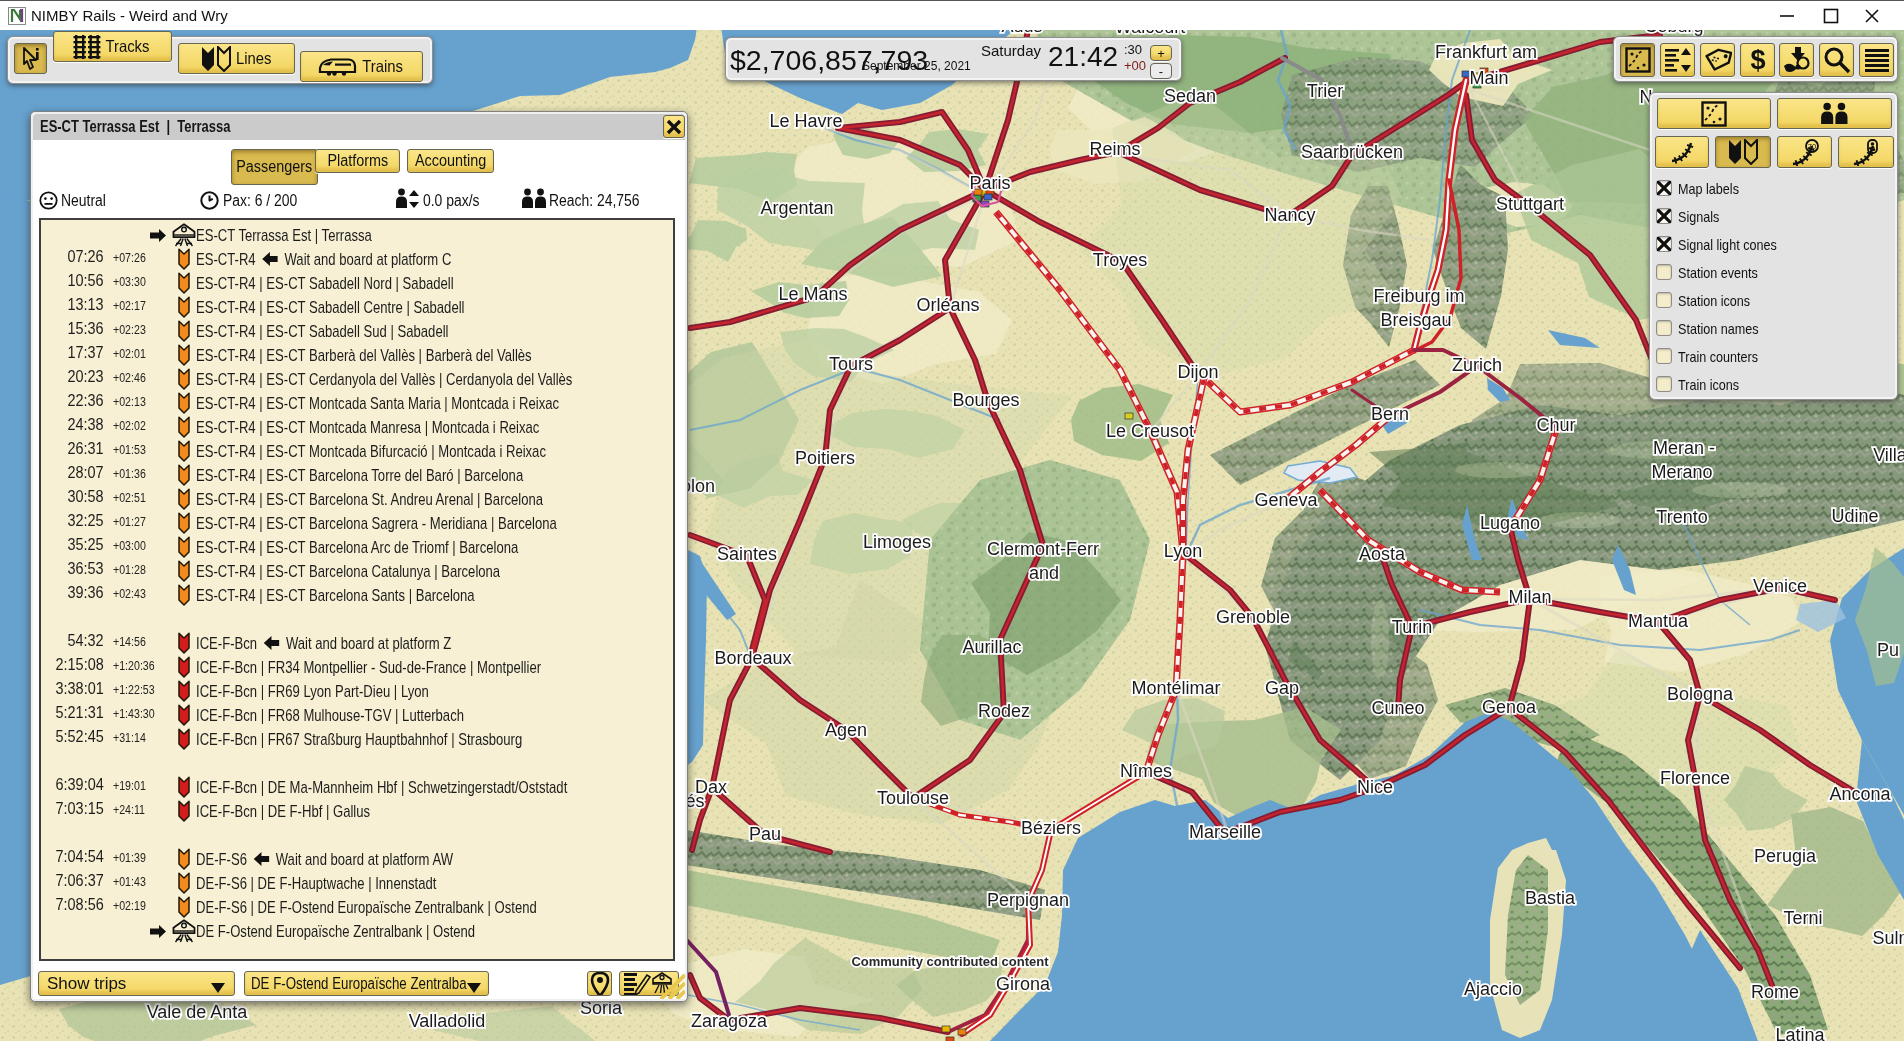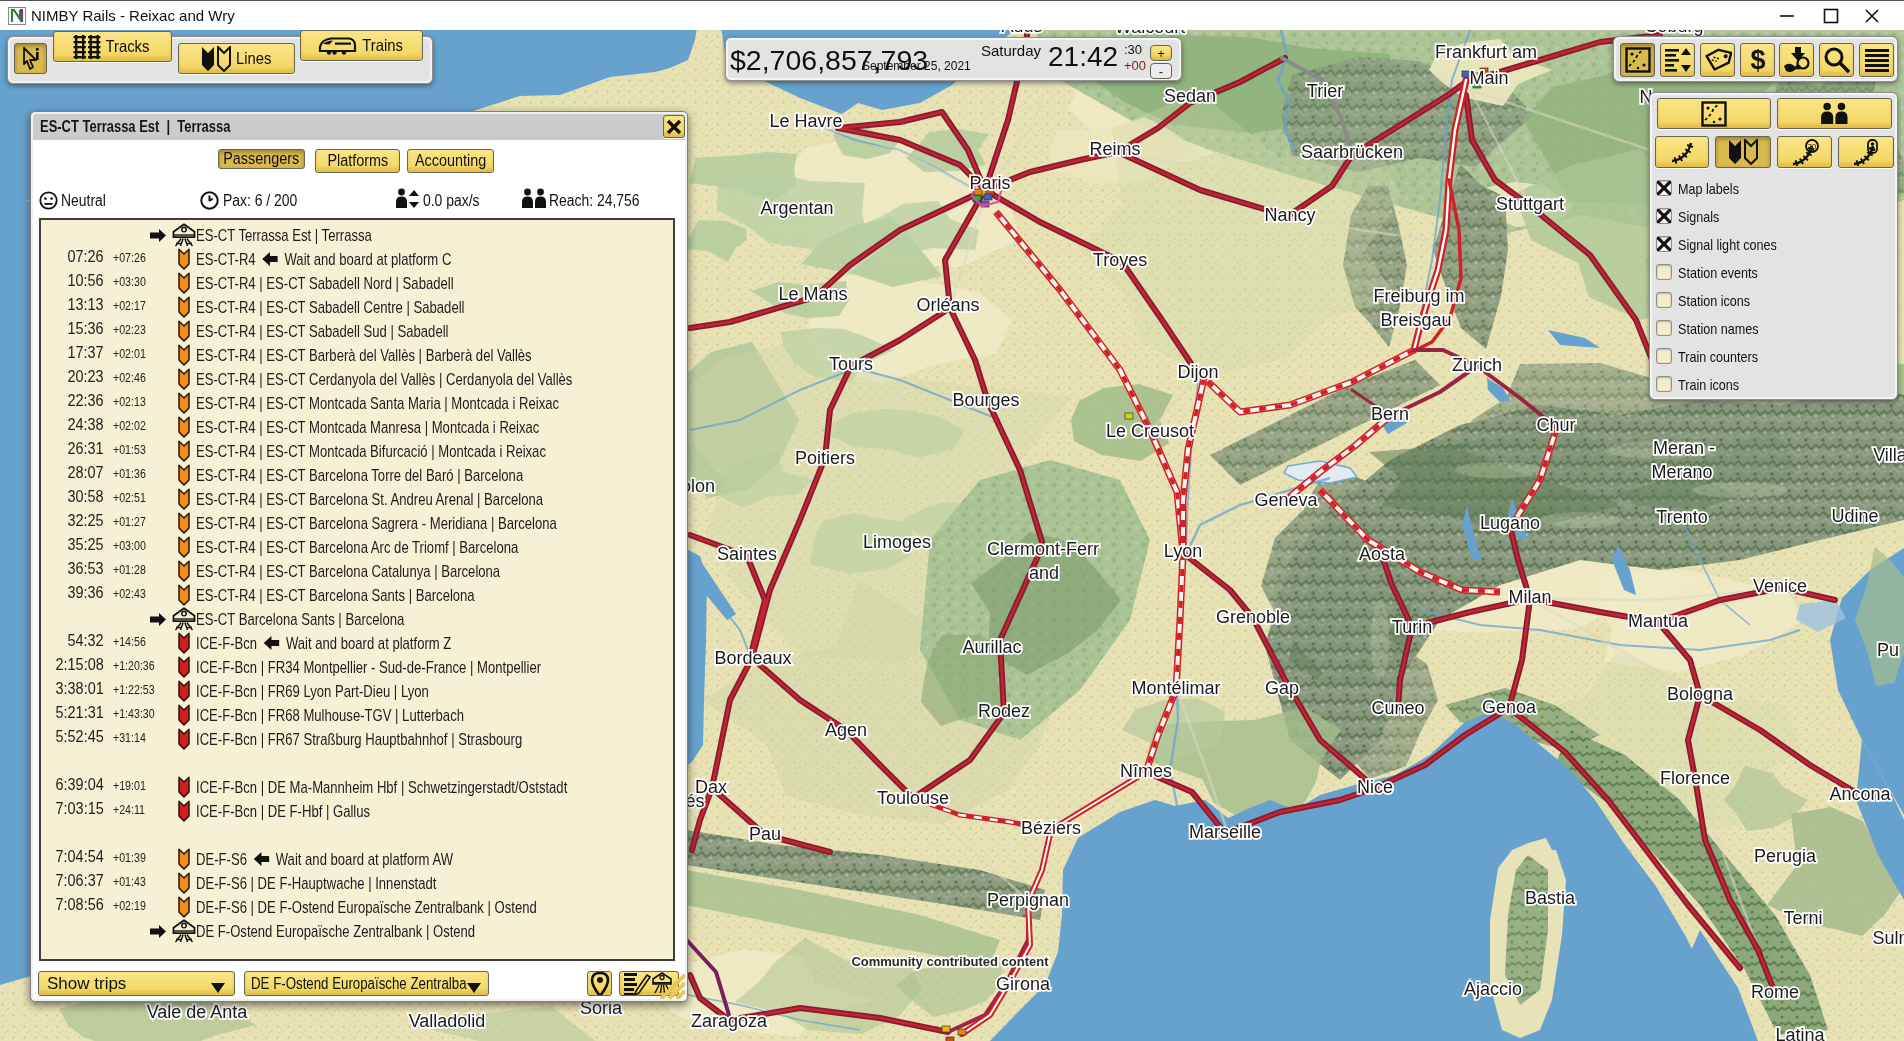--- a/index.html
+++ b/index.html
@@ -385,21 +385,21 @@
 <text x="1674" y="32" font-size="18" text-anchor="middle" fill="#1b1b1b" style="paint-order:stroke" stroke="#ffffff" stroke-width="3.5" font-family="Liberation Sans, sans-serif">Coburg</text>
 <text x="1646" y="103" font-size="18" text-anchor="middle" fill="#1b1b1b" style="paint-order:stroke" stroke="#ffffff" stroke-width="3.5" font-family="Liberation Sans, sans-serif">N</text>
 <text x="950" y="966" font-size="13" font-weight="bold" text-anchor="middle" fill="#2a2a2a" style="paint-order:stroke" stroke="#ffffff" stroke-width="3.5" font-family="Liberation Sans, sans-serif">Community contributed content</text>
     </svg>
 <div class="titlebar">
       <svg width="18" height="18" viewBox="0 0 18 18" style="position:absolute;left:8px;top:6px">
         <rect x="0.5" y="0.5" width="17" height="17" fill="#fff" stroke="#888"></rect>
         <path d="M4,15 L4,3 L6,3 L12,12 L12,3" stroke="#3a7a3a" stroke-width="2.2" fill="none"></path>
         <path d="M12,3 L14,3 L14,15" stroke="#7a3a8a" stroke-width="2.2" fill="none"></path>
       </svg>
-      <div class="tt">NIMBY Rails - Reixac and Wry</div>
+      <div class="tt">NIMBY Rails - Weird and Wry</div>
 <svg width="1904" height="30" style="position:absolute;left:0;top:0">
         <path d="M1780,15 L1794,15" stroke="#111" stroke-width="1.6"></path>
         <rect x="1824.5" y="8.5" width="13" height="13" fill="none" stroke="#111" stroke-width="1.6"></rect>
         <path d="M1866,9 L1878,21 M1878,9 L1866,21" stroke="#111" stroke-width="1.6"></path>
       </svg>
     </div>
 <div class="panel" style="left:7px;top:36px;width:426px;height:48px"></div>
 <div class="ybtn sel" style="left:14px;top:43px;width:33px;height:31px">
       <svg width="22" height="26" viewBox="0 0 22 26" style="">
         <path d="M4,2 L16,14 L10,14 L13,21 L10,23 L7,15 L4,18 Z" fill="none" stroke="#111" stroke-width="1.8" stroke-linejoin="round"></path>
@@ -426,21 +426,21 @@
       </svg>
       <span class="lab">Tracks</span>
     </div>
 <div class="ybtn" style="left:178px;top:43px;width:117px;height:31px">
       <svg width="32" height="26" viewBox="0 0 32 26" style="">
         <path d="M1,1 L7,7 L13,1 L13,19 L7,25 L1,19 Z" transform="translate(1,0)" fill="#111"></path>
         <path d="M1,1 L7,7 L13,1 L13,19 L7,25 L1,19 Z" transform="translate(17,0)" fill="none" stroke="#111" stroke-width="2"></path>
       </svg>
       <span class="lab">Lines</span>
     </div>
-<div class="ybtn" style="left:300px;top:30px;width:123px;height:31px">
+<div class="ybtn" style="left:300px;top:51px;width:123px;height:31px">
       <svg width="40" height="24" viewBox="0 0 40 24" style="">
         <path d="M2,17 L2,13 Q3,6 13,4.5 L31,4.5 Q36.5,5 37,11 L37,17 Z" fill="none" stroke="#111" stroke-width="2.2"></path>
         <path d="M5,10 Q9,6.5 15,6.5 L11.5,10.5 Z" fill="#111"></path>
         <rect x="17" y="8.5" width="16" height="2.2" fill="#111"></rect>
         <circle cx="11" cy="18.5" r="2.2" fill="#111"></circle>
         <circle cx="16.5" cy="18.5" r="2.2" fill="#111"></circle>
         <circle cx="26" cy="18.5" r="2.2" fill="#111"></circle>
       </svg>
       <span class="lab">Trains</span>
     </div>
@@ -594,21 +594,21 @@
 <div class="cklabel" style="left:1678px;top:348px">Train counters</div>
 <div class="ckbox" style="left:1656px;top:376px;background:#f5ecc9"></div>
 <div class="cklabel" style="left:1678px;top:376px">Train icons</div>
 <div class="dlg">
 <div class="cap"><span style="display:inline-block;font-size:16px;transform:scaleX(0.81);transform-origin:0 50%">ES-CT Terrassa Est &nbsp;|&nbsp; Terrassa</span></div>
 <div class="ybtn" style="left:632px;top:3px;width:22px;height:23px">
         <svg width="16" height="16" viewBox="0 0 16 16" style="">
           <path d="M2,2 L14,14 M14,2 L2,14" stroke="#111" stroke-width="3.4"></path>
         </svg>
       </div>
-<div class="ybtn sel" style="left:187px;top:37px;width:87px;height:20px">
+<div class="ybtn sel" style="left:200px;top:37px;width:87px;height:36px">
         <span style="display:inline-block;font-size:16px;transform:scaleX(0.9)">Passengers</span>
       </div>
 <div class="ybtn" style="left:284px;top:37px;width:85px;height:24px">
         <span style="display:inline-block;font-size:16px;transform:scaleX(0.9)">Platforms</span>
       </div>
 <div class="ybtn" style="left:376px;top:37px;width:87px;height:24px">
         <span style="display:inline-block;font-size:16px;transform:scaleX(0.9)">Accounting</span>
       </div>
 <div style="position:absolute;left:8px;top:79px"><svg width="19" height="19" viewBox="0 0 19 19" style="">
           <circle cx="9.5" cy="9.5" r="8.2" fill="none" stroke="#111" stroke-width="1.8"></circle>
@@ -767,33 +767,20 @@
           <span class="tx">ES-CT-R4 | ES-CT Barcelona Catalunya | Barcelona</span>
         </div>
 <div class="row" style="top:363px">
           <span class="tm">39:36</span>
           <span class="dl">+02:43</span>
           <span class="mk"><svg width="12" height="22" viewBox="0 0 12 22" style="">
               <path d="M1,1.2 L6,6 L11,1.2 L11,16 L6,21 L1,16 Z" fill="#f18a1f" stroke="#201505" stroke-width="1.5" stroke-linejoin="round"></path>
             </svg></span>
           <span class="tx">ES-CT-R4 | ES-CT Barcelona Sants | Barcelona</span>
         </div>
-<div class="row" style="top:387px">
-          <span class="ar"><svg width="18" height="15" viewBox="0 0 18 15" style="">
-              <path d="M1,4.5 L10,4.5 L10,1 L17,7.5 L10,14 L10,10.5 L1,10.5 Z" fill="#111"></path>
-            </svg></span>
-          <span class="st"><svg width="26" height="26" viewBox="0 0 26 26" style="">
-              <path d="M2.5,9.8 L13,2.3 L23.5,9.8 L23.5,15.2 L2.5,15.2 Z" fill="none" stroke="#111" stroke-width="1.8" stroke-linejoin="round"></path>
-              <circle cx="13" cy="7.6" r="2.3" fill="none" stroke="#111" stroke-width="1.4"></circle>
-              <path d="M3.2,13 L22.8,13" stroke="#111" stroke-width="1.4"></path>
-              <path d="M10.2,16.5 L4.5,24 M12.2,16.5 L9.5,24 M13.8,16.5 L16.5,24 M15.8,16.5 L21.5,24" stroke="#111" stroke-width="1.4"></path>
-              <path d="M5,21.5 L11,21.5 M15,21.5 L21,21.5" stroke="#111" stroke-width="1.4"></path>
-            </svg></span>
-          <span class="tx sx">ES-CT Barcelona Sants | Barcelona</span>
-        </div>
 <div class="row" style="top:411px">
           <span class="tm">54:32</span>
           <span class="dl">+14:56</span>
           <span class="mk"><svg width="12" height="22" viewBox="0 0 12 22" style="">
               <path d="M1,1.2 L6,6 L11,1.2 L11,16 L6,21 L1,16 Z" fill="#d21d1d" stroke="#201505" stroke-width="1.5" stroke-linejoin="round"></path>
             </svg></span>
           <span class="tx">ICE-F-Bcn <svg width="22" height="16" viewBox="0 0 22 16" style="">
               <path d="M21,5 L11,5 L11,1 L1,8 L11,15 L11,11 L21,11 Z" fill="#111"></path>
             </svg> Wait and board at platform Z</span>
         </div>

